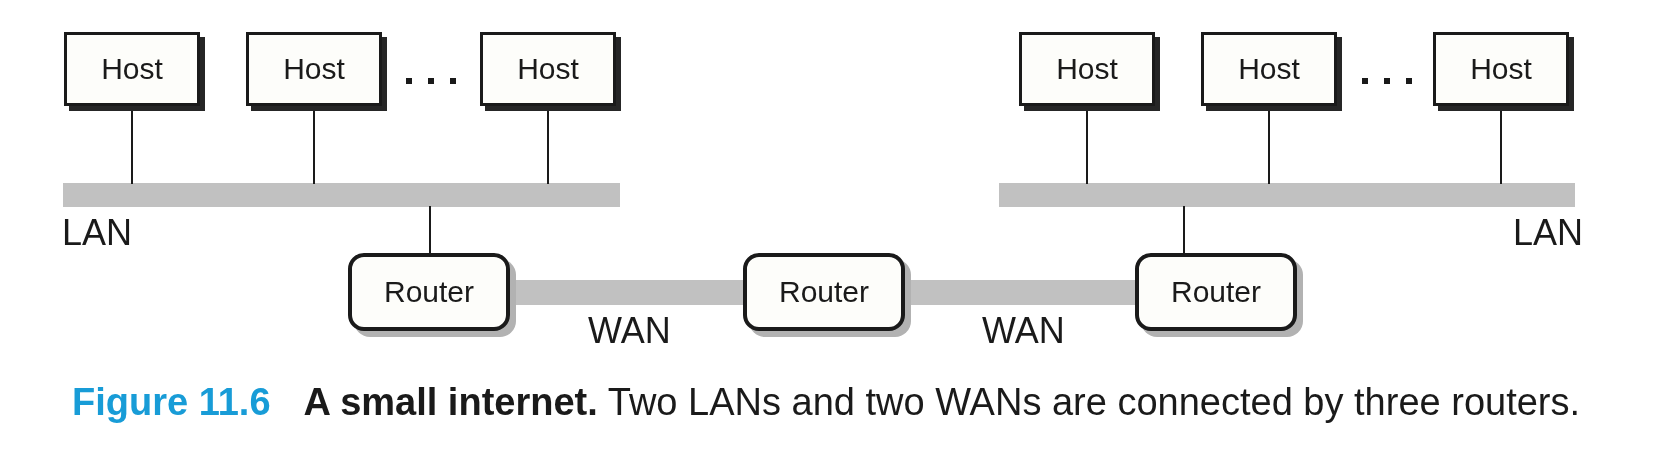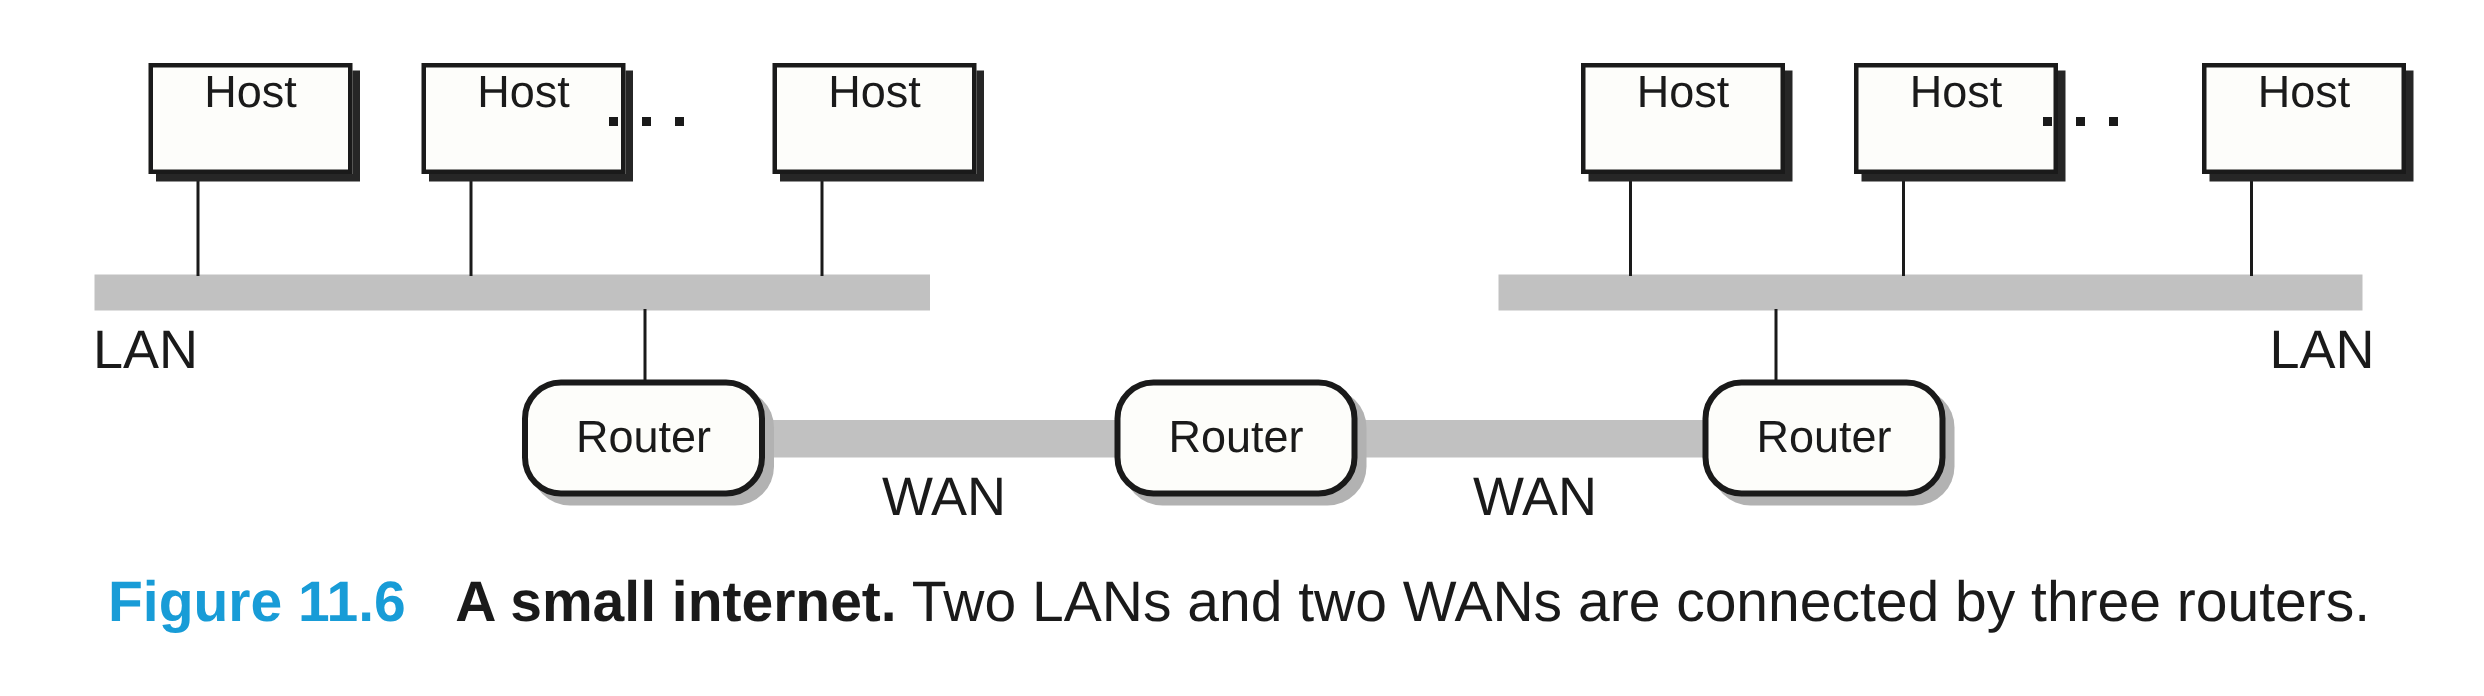--- a/index.html
+++ b/index.html
@@ -33,38 +33,37 @@
   .connector{
     position:absolute;
     width:2px;
     background:var(--line-black);
   }
   .host-link{top:110px;height:74px;}
   .router-link{top:206px;height:48px;}
   
   .host-box{
     position:absolute;
-    top:42px;
+    top:32px;
     width:130px;height:68px;
     background:var(--box-fill);
     border:3px solid var(--line-black);
     box-shadow:5px 5px 0 var(--host-shadow);
-    display:flex;align-items:flex-start;justify-content:center;
+    display:flex;align-items:center;justify-content:center;
     font-size:30px;color:var(--line-black);
     z-index:3;
-    margin-left:35px;
   }
   
   .router-box{
     position:absolute;
     top:253px;
     width:154px;height:70px;
     background:var(--box-fill);
     border:4px solid var(--line-black);
-    border-radius:26px;
+    border-radius:16px;
     box-shadow:6px 6px 0 var(--router-shadow);
     display:flex;align-items:center;justify-content:center;
     font-size:30px;color:var(--line-black);
     z-index:3;
   }
   
   .dots{
     position:absolute;
     top:78px;
     display:flex;gap:16px;

